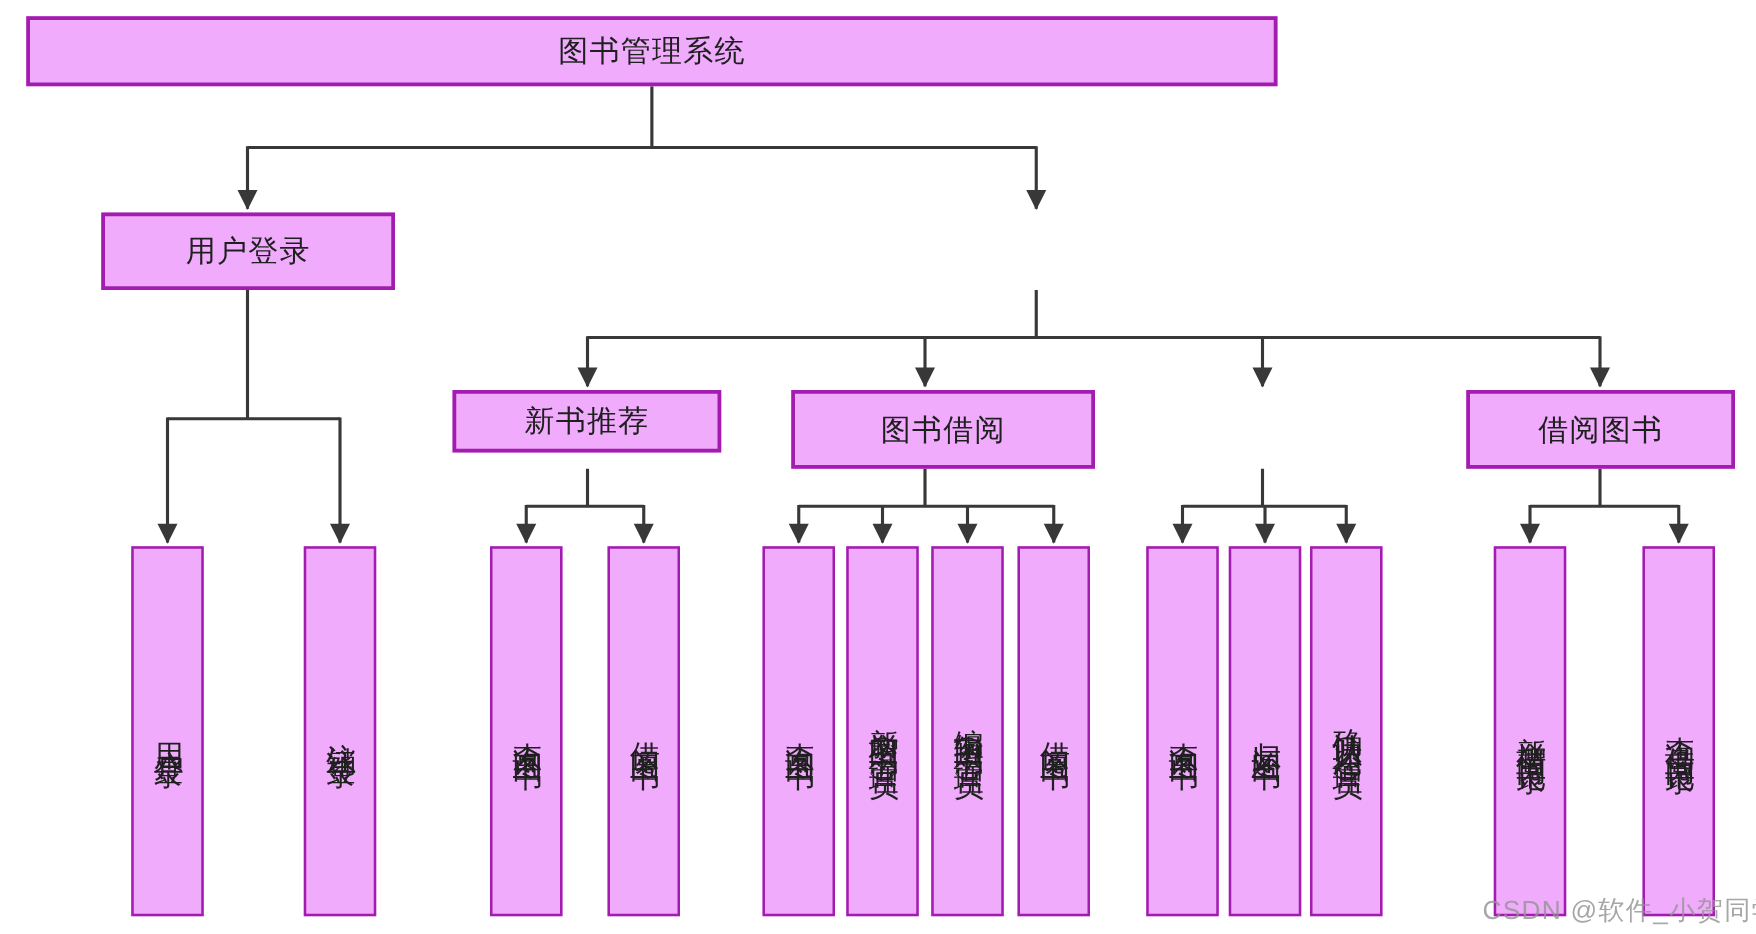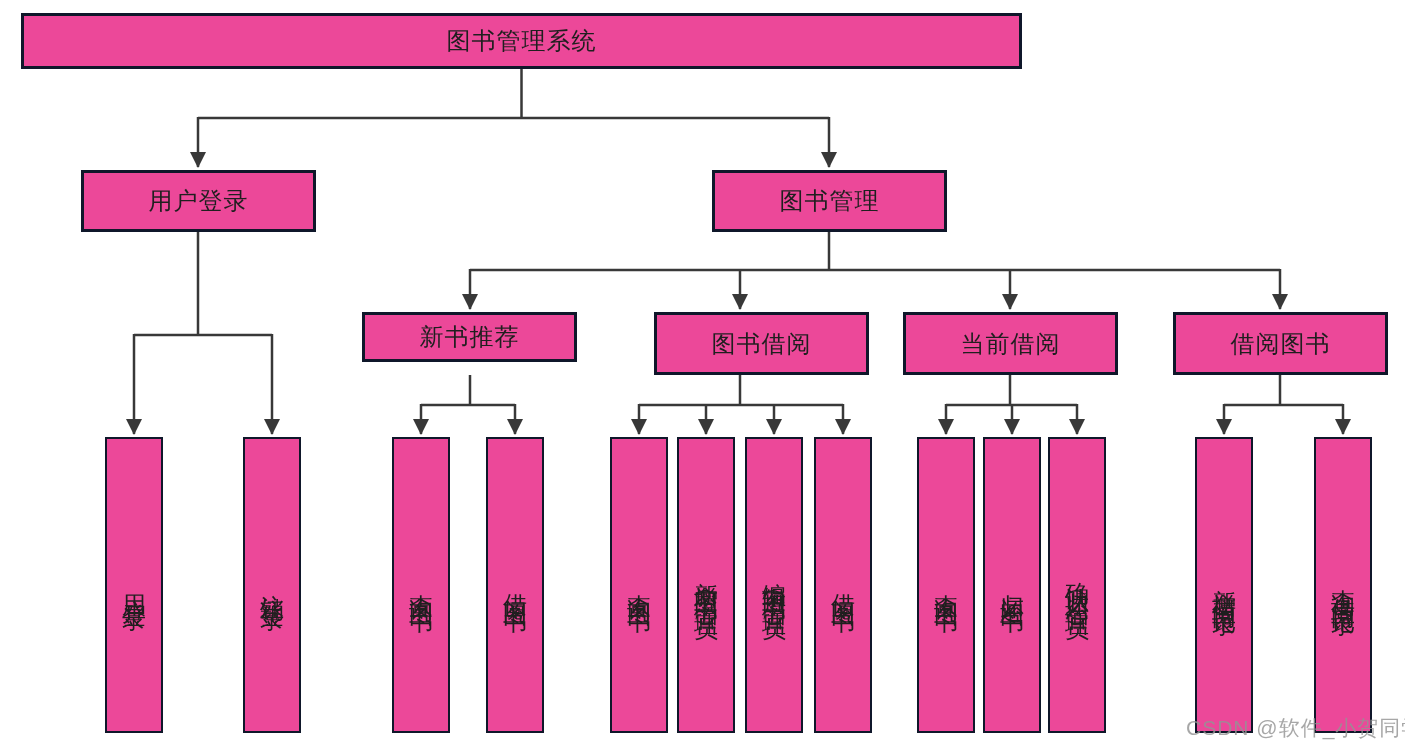--- a/index.html
+++ b/index.html
@@ -2,22 +2,22 @@
 <html><head>
 <meta charset="utf-8">
 <style>
   html,body{margin:0;padding:0;background:#ffffff;}
   body{font-family:"Liberation Sans","DejaVu Sans",sans-serif;}
   #canvas{position:relative;width:1405px;height:747px;background:#ffffff;overflow:hidden;}
   #connectors{position:absolute;left:0;top:0;width:1405px;height:747px;z-index:0;}
   .box{
     position:absolute;
     box-sizing:border-box;
-    background:#ec4899;
-    border:3px solid #0f172a;
+    background:#f0abfc;
+    border:3px solid #a21caf;
     display:flex;
     align-items:center;
     justify-content:center;
     color:#1f1f1f;
     font-size:24px;
     letter-spacing:1px;
     z-index:1;
   }
   .leaf{border-width:2.5px;}
   .leaf span{
@@ -95,25 +95,23 @@
     <g stroke="#383838" stroke-width="2.5" fill="none">
       <path d="M1280,375 V405 M1224,405 H1343"></path>
       <line x1="1224" y1="404" x2="1224" y2="434" marker-end="url(#arrowhead)"></line>
       <line x1="1343" y1="404" x2="1343" y2="434" marker-end="url(#arrowhead)"></line>
     </g>
   </svg>
 
   <div class="box" style="left:21px;top:13px;width:1001px;height:56px;">图书管理系统</div>
 
   <div class="box" style="left:81px;top:170px;width:235px;height:62px;">用户登录</div>
-  <div class="box" style="left:712px;top:170px;width:235px;height:62px;">图书管理</div>
 
   <div class="box" style="left:362px;top:312px;width:215px;height:50px;">新书推荐</div>
-  <div class="box" style="left:654px;top:312px;width:215px;height:63px;">图书借阅</div>
-  <div class="box" style="left:903px;top:312px;width:215px;height:63px;">当前借阅</div>
+  <div class="box" style="left:633px;top:312px;width:243px;height:63px;">图书借阅</div>
   <div class="box" style="left:1173px;top:312px;width:215px;height:63px;">借阅图书</div>
 
   <div class="box leaf" style="left:105px;top:437px;width:58px;height:296px;">
     <span>用户登录</span>
   </div>
   <div class="box leaf" style="left:243px;top:437px;width:58px;height:296px;">
     <span>注销登录</span>
   </div>
 
   <div class="box leaf" style="left:392px;top:437px;width:58px;height:296px;">

